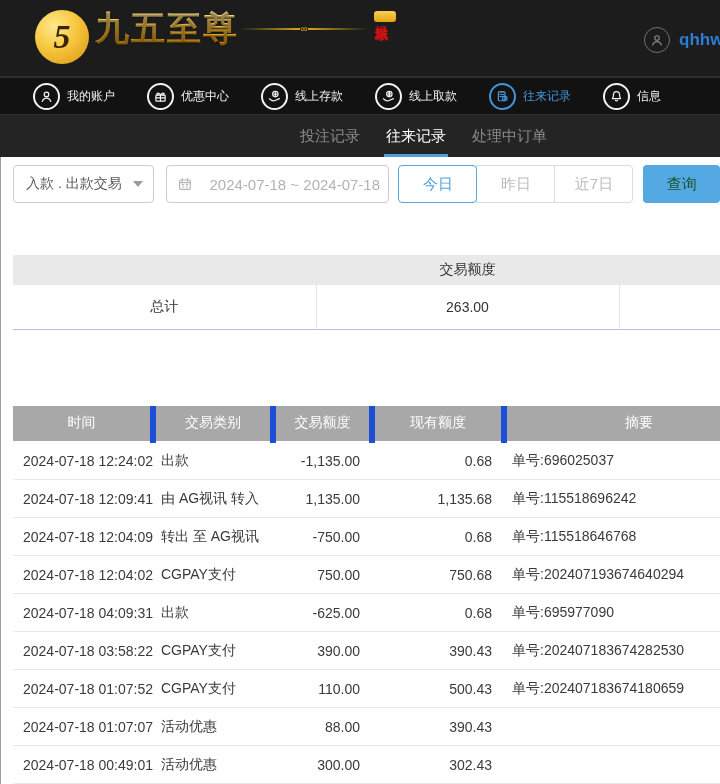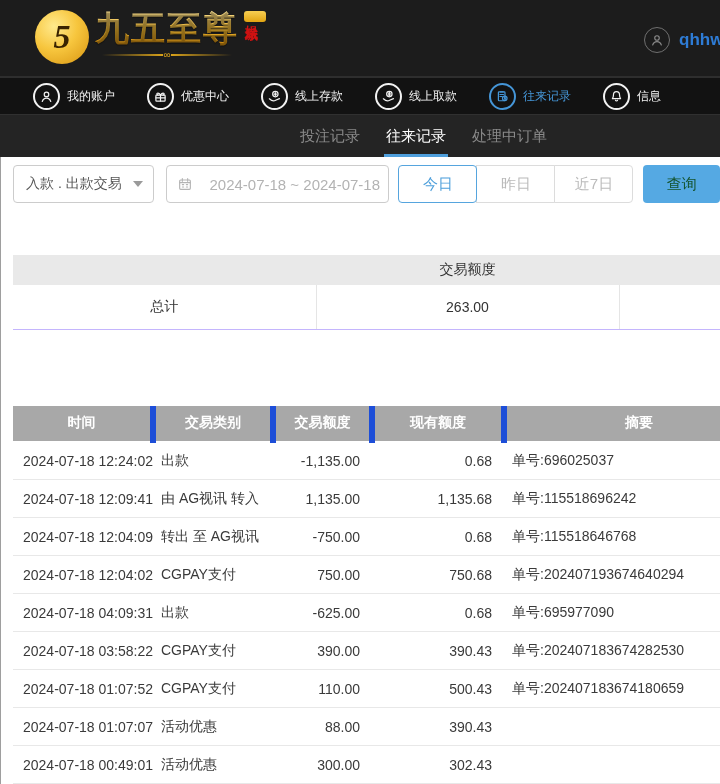--- a/index.html
+++ b/index.html
@@ -7,21 +7,21 @@
     font-family:"Liberation Sans", sans-serif; }
 
   
   .top-header { height:76px; background:#1c1c1c; position:relative; }
   .logo-wrap { position:absolute; left:35px; top:8px; display:flex; align-items:flex-start; }
   .logo-mark { width:54px; height:54px; border-radius:50%;
     background:radial-gradient(circle at 35% 30%, #ffe98c 0%, #f7c63e 45%, #d89410 100%);
     display:flex; align-items:center; justify-content:center;
     font-family:"Liberation Serif", serif; font-style:italic; font-weight:bold;
     font-size:34px; color:#3a2300; margin-top:2px; }
-  .logo-text-block { margin-left:6px; display:flex; flex-direction:column; align-items:center; }
+  .logo-text-block { margin-left:6px; display:flex; flex-direction:row; align-items:center; }
   .logo-cn { font-size:34px; font-weight:bold; letter-spacing:2px;
     background:linear-gradient(#ffe9a0,#f3b82e 55%,#c87f06);
     -webkit-background-clip:text; background-clip:text; color:transparent;
     text-shadow:0 1px 1px rgba(0,0,0,.4); line-height:1.2; }
   .logo-flourish { width:130px; height:10px; margin-top:1px; position:relative; display:flex; align-items:center; justify-content:center; color:#d9a21a; font-size:10px; }
   .logo-flourish::before, .logo-flourish::after { content:""; flex:1; height:2px;
     background:linear-gradient(90deg, rgba(216,162,26,0), #d9a21a); }
   .logo-flourish::after { background:linear-gradient(90deg, #d9a21a, rgba(216,162,26,0)); }
   .logo-badge { margin-left:5px; margin-top:3px; width:22px; padding:4px 0;
     background:linear-gradient(#f7cf53,#e2a512); border-radius:3px;
@@ -80,21 +80,21 @@
 
   
   table { border-collapse:collapse; table-layout:fixed; }
   .summary { width:758px; margin:52px 0 0 12px; font-size:14px; color:#333; }
   .summary .sum-head td { background:#e9e9e9; height:30px; text-align:center; }
   .summary .sum-row td { height:44px; text-align:center; border-bottom:1px solid #c4b5fd; }
   .summary .sum-row td + td { border-left:1px solid #e5e5e5; }
 
   
   .main { width:758px; margin:76px 0 0 12px; font-size:14px; color:#3a3a3a; }
-  .main thead th { background:#a8a8a8; color:#fff; font-weight:bold; height:36px;
+  .main thead th { background:#a8a8a8; color:#fff; font-weight:normal; height:36px;
     text-align:center; border-bottom:2px solid #fff; }
   .main thead th + th { border-left:6px solid #1d4ed8; }
   .main tbody td { height:38px; border-bottom:1px solid #e8e8e8; white-space:nowrap;
     overflow:hidden; }
   .main td.c0 { text-align:left; padding-left:10px; }
   .main td.c1 { text-align:left; padding-left:8px; }
   .main td.c2 { text-align:right; padding-right:12px; }
   .main td.c3 { text-align:right; padding-right:12px; }
   .main td.c4 { text-align:left; padding-left:8px; }
 </style>

